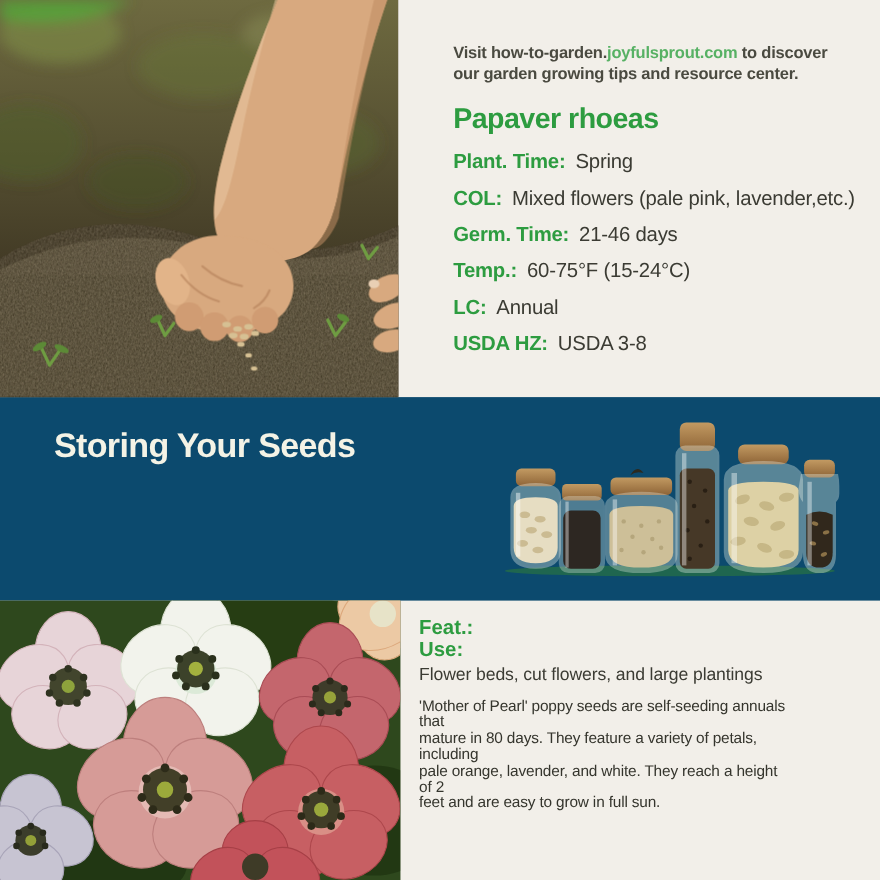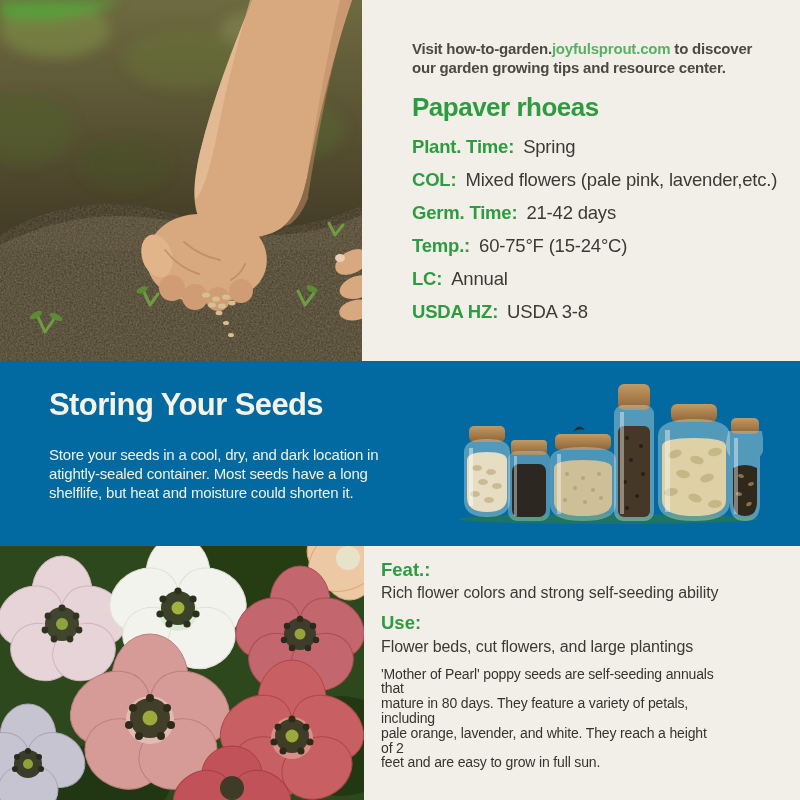--- a/index.html
+++ b/index.html
@@ -18,21 +18,21 @@
   #info-panel{left:362px;top:0;width:438px;height:434px;box-sizing:border-box;padding:21px 0 0 7px;margin-left:43px;}
   .promo{font-size:15px;line-height:1.25;font-weight:bold;color:#4a4a40;white-space:pre-line;letter-spacing:-0.2px;}
   .promo .domain{color:#57b164;}
   .sheet-title{margin-top:15px;font-size:26px;font-weight:bold;color:#2d9c40;letter-spacing:-0.5px;}
   .specs{margin-top:13px;}
   .spec-row{height:33px;display:flex;align-items:baseline;white-space:nowrap;}
   .spec-label{font-size:18.5px;font-weight:bold;color:#2d9c40;margin-right:9px;letter-spacing:-0.2px;}
   .spec-value{font-size:18.5px;color:#3b3b33;letter-spacing:-0.2px;}
 
   
-  #storing-band{left:0;top:361px;width:800px;height:185px;background:#0369a1;}
+  #storing-band{left:0;top:361px;width:800px;height:185px;background:#0c4a6e;}
   .storing-title{position:absolute;left:49px;top:26px;font-size:31px;font-weight:bold;color:#f4f3e6;letter-spacing:-0.6px;}
   .storing-body{position:absolute;left:49px;top:84px;font-size:15px;line-height:19px;color:#eff2e0;white-space:pre-line;letter-spacing:-0.2px;}
   #jars-wrap{position:absolute;left:455px;top:21px;width:308px;height:142px;}
 
   
   #details-panel{left:364px;top:546px;width:356px;height:254px;box-sizing:border-box;padding:14px 0 0 17px;}
   .mini-label{font-size:18.5px;font-weight:bold;color:#2d9c40;line-height:1.1;}
   .mini-value{font-size:16px;color:#3b3b33;margin:4px 0 11px 0;letter-spacing:-0.1px;}
   .features-title{font-size:23px;font-weight:bold;color:#2d9c40;margin-top:2px;letter-spacing:-0.4px;}
   .features-body{font-size:14px;line-height:14.8px;color:#35352d;white-space:pre-line;margin-top:6px;letter-spacing:-0.15px;}
@@ -150,42 +150,39 @@
     <div class="spec-row">
       <span class="spec-label">Plant. Time:</span>
       <span class="spec-value">Spring</span>
     </div>
     <div class="spec-row">
       <span class="spec-label">COL:</span>
       <span class="spec-value">Mixed flowers (pale pink, lavender,etc.)</span>
     </div>
     <div class="spec-row">
       <span class="spec-label">Germ. Time:</span>
-      <span class="spec-value">21-42 days</span>
+      <span class="spec-value">21-46 days</span>
     </div>
     <div class="spec-row">
       <span class="spec-label">Temp.:</span>
       <span class="spec-value">60-75°F (15-24°C)</span>
     </div>
     <div class="spec-row">
       <span class="spec-label">LC:</span>
       <span class="spec-value">Annual</span>
     </div>
     <div class="spec-row">
       <span class="spec-label">USDA HZ:</span>
       <span class="spec-value">USDA 3-8</span>
     </div>
   </div>
 </div>
 
 <div class="abs" id="storing-band">
   <div class="storing-title">Storing Your Seeds</div>
-  <div class="storing-body">Store your seeds in a cool, dry, and dark location in
-atightly-sealed container. Most seeds have a long
-shelflife, but heat and moisture could shorten it.</div>
 
   <div id="jars-wrap">
     <svg width="308" height="142" viewBox="0 0 308 142">
       <defs>
         <linearGradient id="corkg" x1="0" y1="0" x2="0" y2="1">
           <stop offset="0" stop-color="#c29a62"></stop>
           <stop offset="1" stop-color="#8e6437"></stop>
         </linearGradient>
       </defs>
       <ellipse cx="154" cy="137" rx="150" ry="5" fill="#2f7d37" opacity="0.55"></ellipse>
@@ -427,21 +424,20 @@
         <ellipse cx="-30" cy="-2" rx="30" ry="24" transform="rotate(-30 -30 -2)"></ellipse>
         <ellipse cx="30" cy="-2" rx="30" ry="24" transform="rotate(30 30 -2)"></ellipse>
       </g>
       <circle cy="-10" r="12" fill="#3e3b27"></circle>
     </g>
   </svg>
 </div>
 
 <div class="abs" id="details-panel">
   <div class="mini-label">Feat.:</div>
-  <div class="mini-value">Rich flower colors and strong self-seeding ability</div>
 
   <div class="mini-label">Use:</div>
   <div class="mini-value">Flower beds, cut flowers, and large plantings</div>
 
   <div class="features-body">'Mother of Pearl' poppy seeds are self-seeding annuals that
 mature in 80 days. They feature a variety of petals, including
 pale orange, lavender, and white. They reach a height of 2
 feet and are easy to grow in full sun.</div>
 </div>
 

